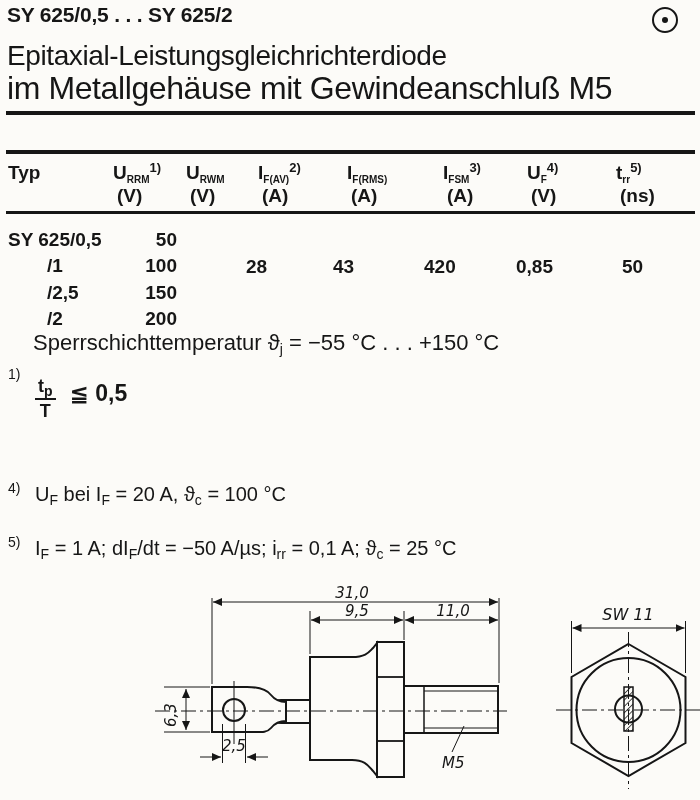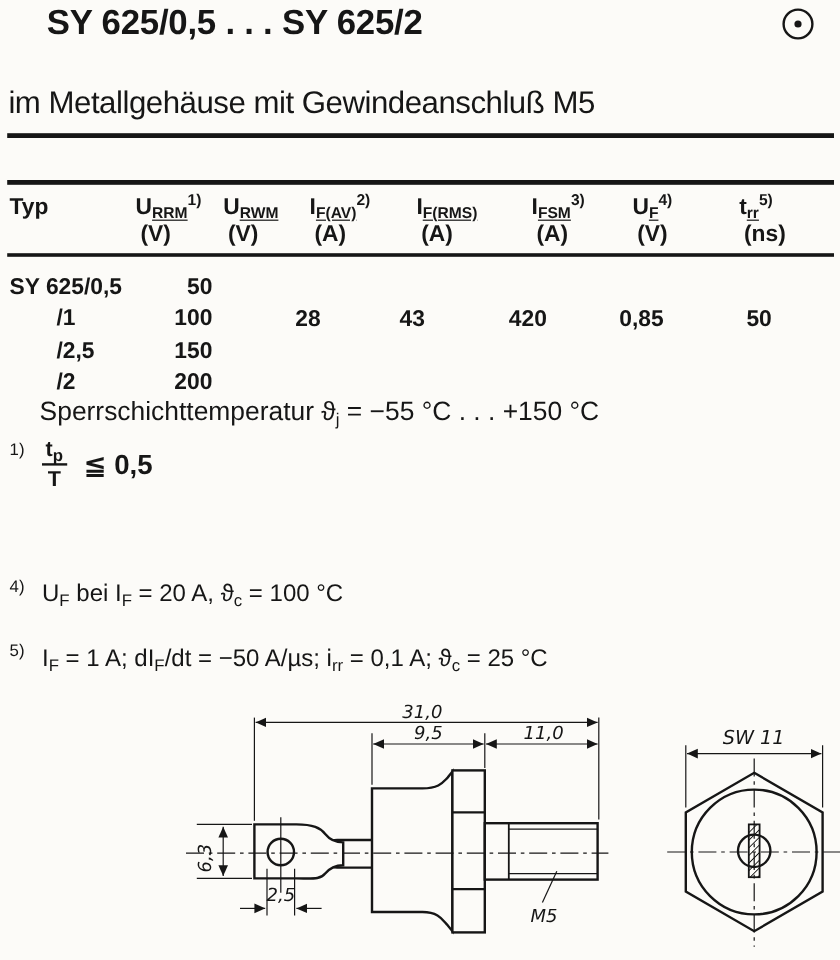--- a/index.html
+++ b/index.html
@@ -3,64 +3,65 @@
 <meta charset="utf-8">
 <style>
   html,body{margin:0;padding:0;background:#e8e8e6;}
   .sheet{
     position:relative;width:700px;height:800px;margin:0 auto;
     background:#fcfbf8;color:#161616;overflow:hidden;
     font-family:"Liberation Sans","DejaVu Sans",sans-serif;
   }
   .abs{position:absolute;}
   
-  .title{left:7px;top:3px;font-size:29px;font-weight:700;letter-spacing:-0.2px;white-space:nowrap;margin-left:32px;}
+  .title{left:7px;top:3px;font-size:21px;font-weight:700;letter-spacing:-0.2px;white-space:nowrap;}
   .logo{left:652px;top:7px;width:22px;height:22px;border:2.5px solid #161616;border-radius:50%;display:flex;align-items:center;justify-content:center;}
   .logo-dot{width:6px;height:6px;background:#161616;border-radius:50%;}
   .sub1{left:7px;top:40px;font-size:28px;letter-spacing:-0.4px;white-space:nowrap;}
-  .sub2{left:7px;top:70px;font-size:26px;letter-spacing:-0.4px;white-space:nowrap;text-align:center;}
+  .sub2{left:7px;top:70px;font-size:32px;letter-spacing:-0.4px;white-space:nowrap;text-align:center;}
   
   .rule{left:6px;width:689px;background:#161616;}
   .r1{top:111px;height:3.5px;}
   .r2{top:150px;height:3.5px;}
   .r3{top:211px;height:2.5px;}
   
   .th{top:161px;font-size:19px;font-weight:700;line-height:23px;white-space:nowrap;}
   .th .unit{padding-left:4px;}
-  .th sub{font-size:13px;vertical-align:-4px;line-height:0;text-decoration:underline;}
+  .th sub{font-size:10px;vertical-align:-4px;line-height:0;}
   .th sup{font-size:13px;vertical-align:7px;line-height:0;}
   .cell{font-size:19px;font-weight:700;white-space:nowrap;}
   .vcol{width:64px;text-align:right;}
   .shared{top:256px;text-align:left;}
   
   .jt{left:8px;top:330px;font-size:22px;white-space:nowrap;margin-left:25px;}
   .jt sub,.fn sub{font-size:14px;vertical-align:-4px;line-height:0;}
   .fn{font-size:20px;white-space:nowrap;}
   .fnm{display:inline-block;width:27px;font-size:14px;vertical-align:8px;}
   .fn1{left:8px;top:364px;display:flex;align-items:center;}
   .fn1 .fnm{align-self:flex-start;margin-top:2px;}
-  .frac{display:inline-block;text-align:center;font-size:18px;font-weight:700;}
+  .frac{display:inline-block;text-align:center;font-size:18px;font-weight:700;margin-top:12px;}
   .frac .num{display:block;padding:0 3px 1px 3px;border-bottom:2.5px solid #161616;}
   .frac .den{display:block;padding-top:1px;}
   .cond{font-size:23px;margin-left:14px;font-weight:700;text-align:right;}
   
   .drawing{left:0;top:575px;}
   .dt{font:italic 15px "DejaVu Sans",sans-serif;fill:#161616;}
   .cl{stroke-dasharray:15 4 3 4;stroke-width:1;}
   .thin{stroke-width:1;}
 </style>
 </head>
 <body>
 
 <div class="sheet">
 
   <div class="abs title">SY 625/0,5 . . . SY 625/2</div>
   <div class="abs logo">
     <span class="logo-dot"></span>
   </div>
+  <div class="abs sub1">Epitaxial-Leistungsgleichrichterdiode</div>
   <div class="abs sub2">im Metallgehäuse mit Gewindeanschluß M5</div>
 
   <div class="abs rule r1"></div>
   <div class="abs rule r2"></div>
   <div class="abs rule r3"></div>
 
   <div class="abs th" style="left:8px">
     <div>Typ</div>
       <div class="unit"></div>
     </div>

